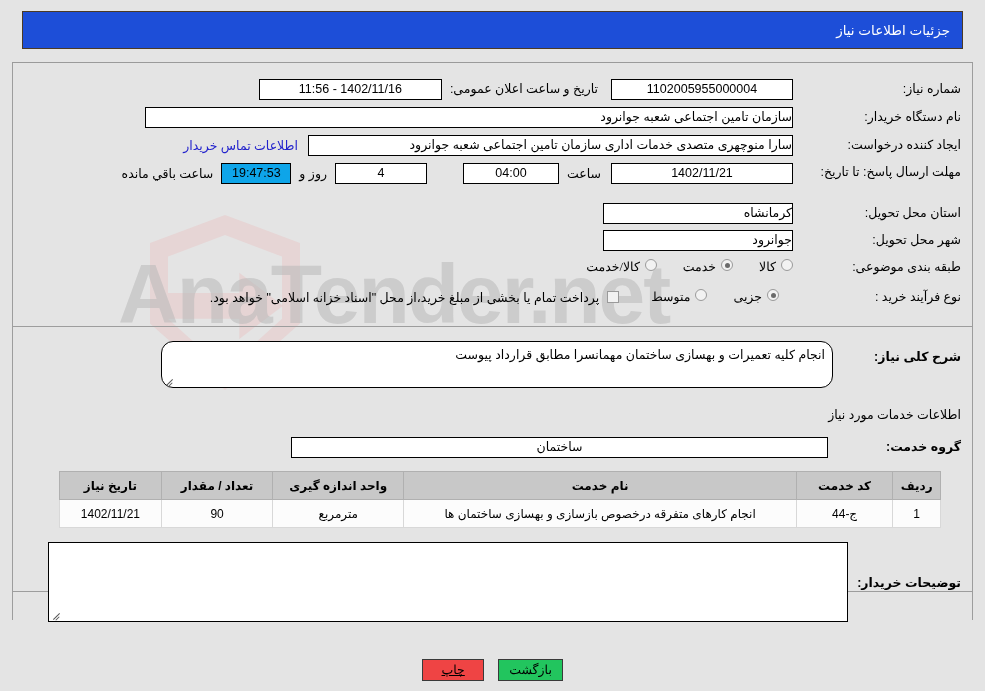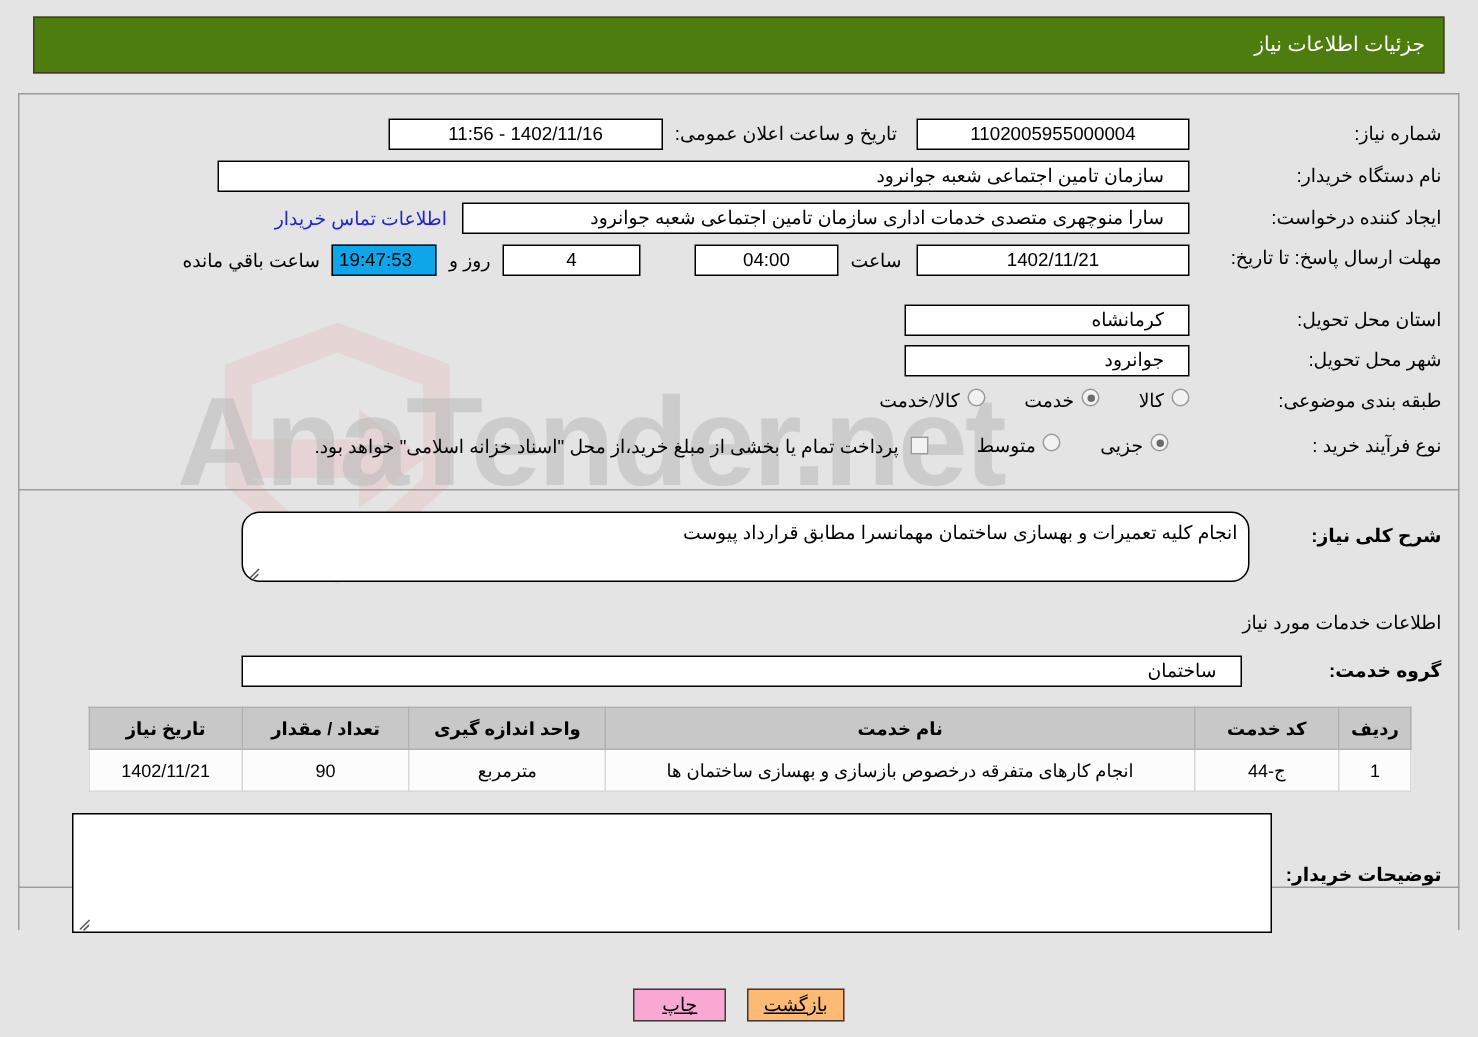--- a/index.html
+++ b/index.html
@@ -68,21 +68,21 @@
     white-space: nowrap;
   }
 
   
   .titlebar {
     position: absolute;
     left: 22px;
     top: 11px;
     width: 941px;
     height: 38px;
-    background: #4d7c0f;
+    background: #1d4ed8;
     border: 1px solid #4b3a25;
     box-sizing: border-box;
     color: #ffffff;
     display: flex;
     align-items: center;
     justify-content: flex-start;
     padding: 0 12px;
     font-size: 13.5px;
     z-index: 3;
   }
@@ -126,21 +126,21 @@
     font-size: 12.5px;
     line-height: 15px;
   }
   .box {
     background: #ffffff;
     border: 1px solid #000000;
     box-sizing: border-box;
     height: 21px;
     line-height: 19px;
     font-size: 12.5px;
-    padding: 0 16px;
+    padding: 0 0;
     white-space: nowrap;
     overflow: hidden;
     text-align: center;
   }
   .box.rtl-text { text-align: right; }
   .box.cream { background: #0ea5e9; }
 
   .plain {
     font-size: 12.5px;
     white-space: nowrap;
@@ -263,22 +263,22 @@
     box-sizing: border-box;
     height: 22px;
     min-width: 62px;
     font-size: 12.5px;
     line-height: 20px;
     text-align: center;
     padding: 0 10px;
     cursor: pointer;
     font-family: "Liberation Sans", sans-serif;
   }
-  .btn-back  { background: #fdba74; text-decoration: underline; }
-  .btn-print { background: #f9a8d4; text-decoration: underline; }
+  .btn-back  { background: #22c55e; }
+  .btn-print { background: #ef4444; text-decoration: underline; }
 </style>
 </head>
 <body>
 
 <div class="watermark">
   <div class="wm-shield"></div>
   <div class="wm-arrow"></div>
   <div class="wm-text">AnaTender.net</div>
 </div>
 
@@ -378,21 +378,21 @@
     </div>
     <div style="position:absolute; top:22px; right:12px; width:120px; font-weight:bold; font-size:12.5px; text-align:right;">شرح کلی نیاز:</div>
     <div class="ta" style="position:absolute; top:14px; right:140px; width:672px; height:47px;border-radius:12px;">
       <span>انجام کلیه تعمیرات و بهسازی ساختمان مهمانسرا مطابق قرارداد پیوست</span>
       <span class="grip"></span>
     </div>
 
     <div style="position:absolute; top:80px; right:12px; font-size:12.5px;">اطلاعات خدمات مورد نیاز</div>
 
     <div style="position:absolute; top:112px; right:12px; width:120px; font-weight:bold; font-size:12.5px; text-align:right;">گروه خدمت:</div>
-    <div class="box rtl-text" style="position:absolute; top:110px; right:145px; width:667px;">ساختمان</div>
+    <div class="box rtl-text" style="position:absolute; top:110px; right:145px; width:537px;text-align:center;">ساختمان</div>
 
     <table class="need-table" style="top:144px; right:32px; width:882px;">
       <thead>
         <tr>
           <th style="width:36px;">ردیف</th>
           <th style="width:97px;">کد خدمت</th>
           <th style="width:410px;">نام خدمت</th>
           <th style="width:127px;">واحد اندازه گیری</th>
           <th style="width:110px;">تعداد / مقدار</th>
           <th style="width:102px;">تاریخ نیاز</th>

